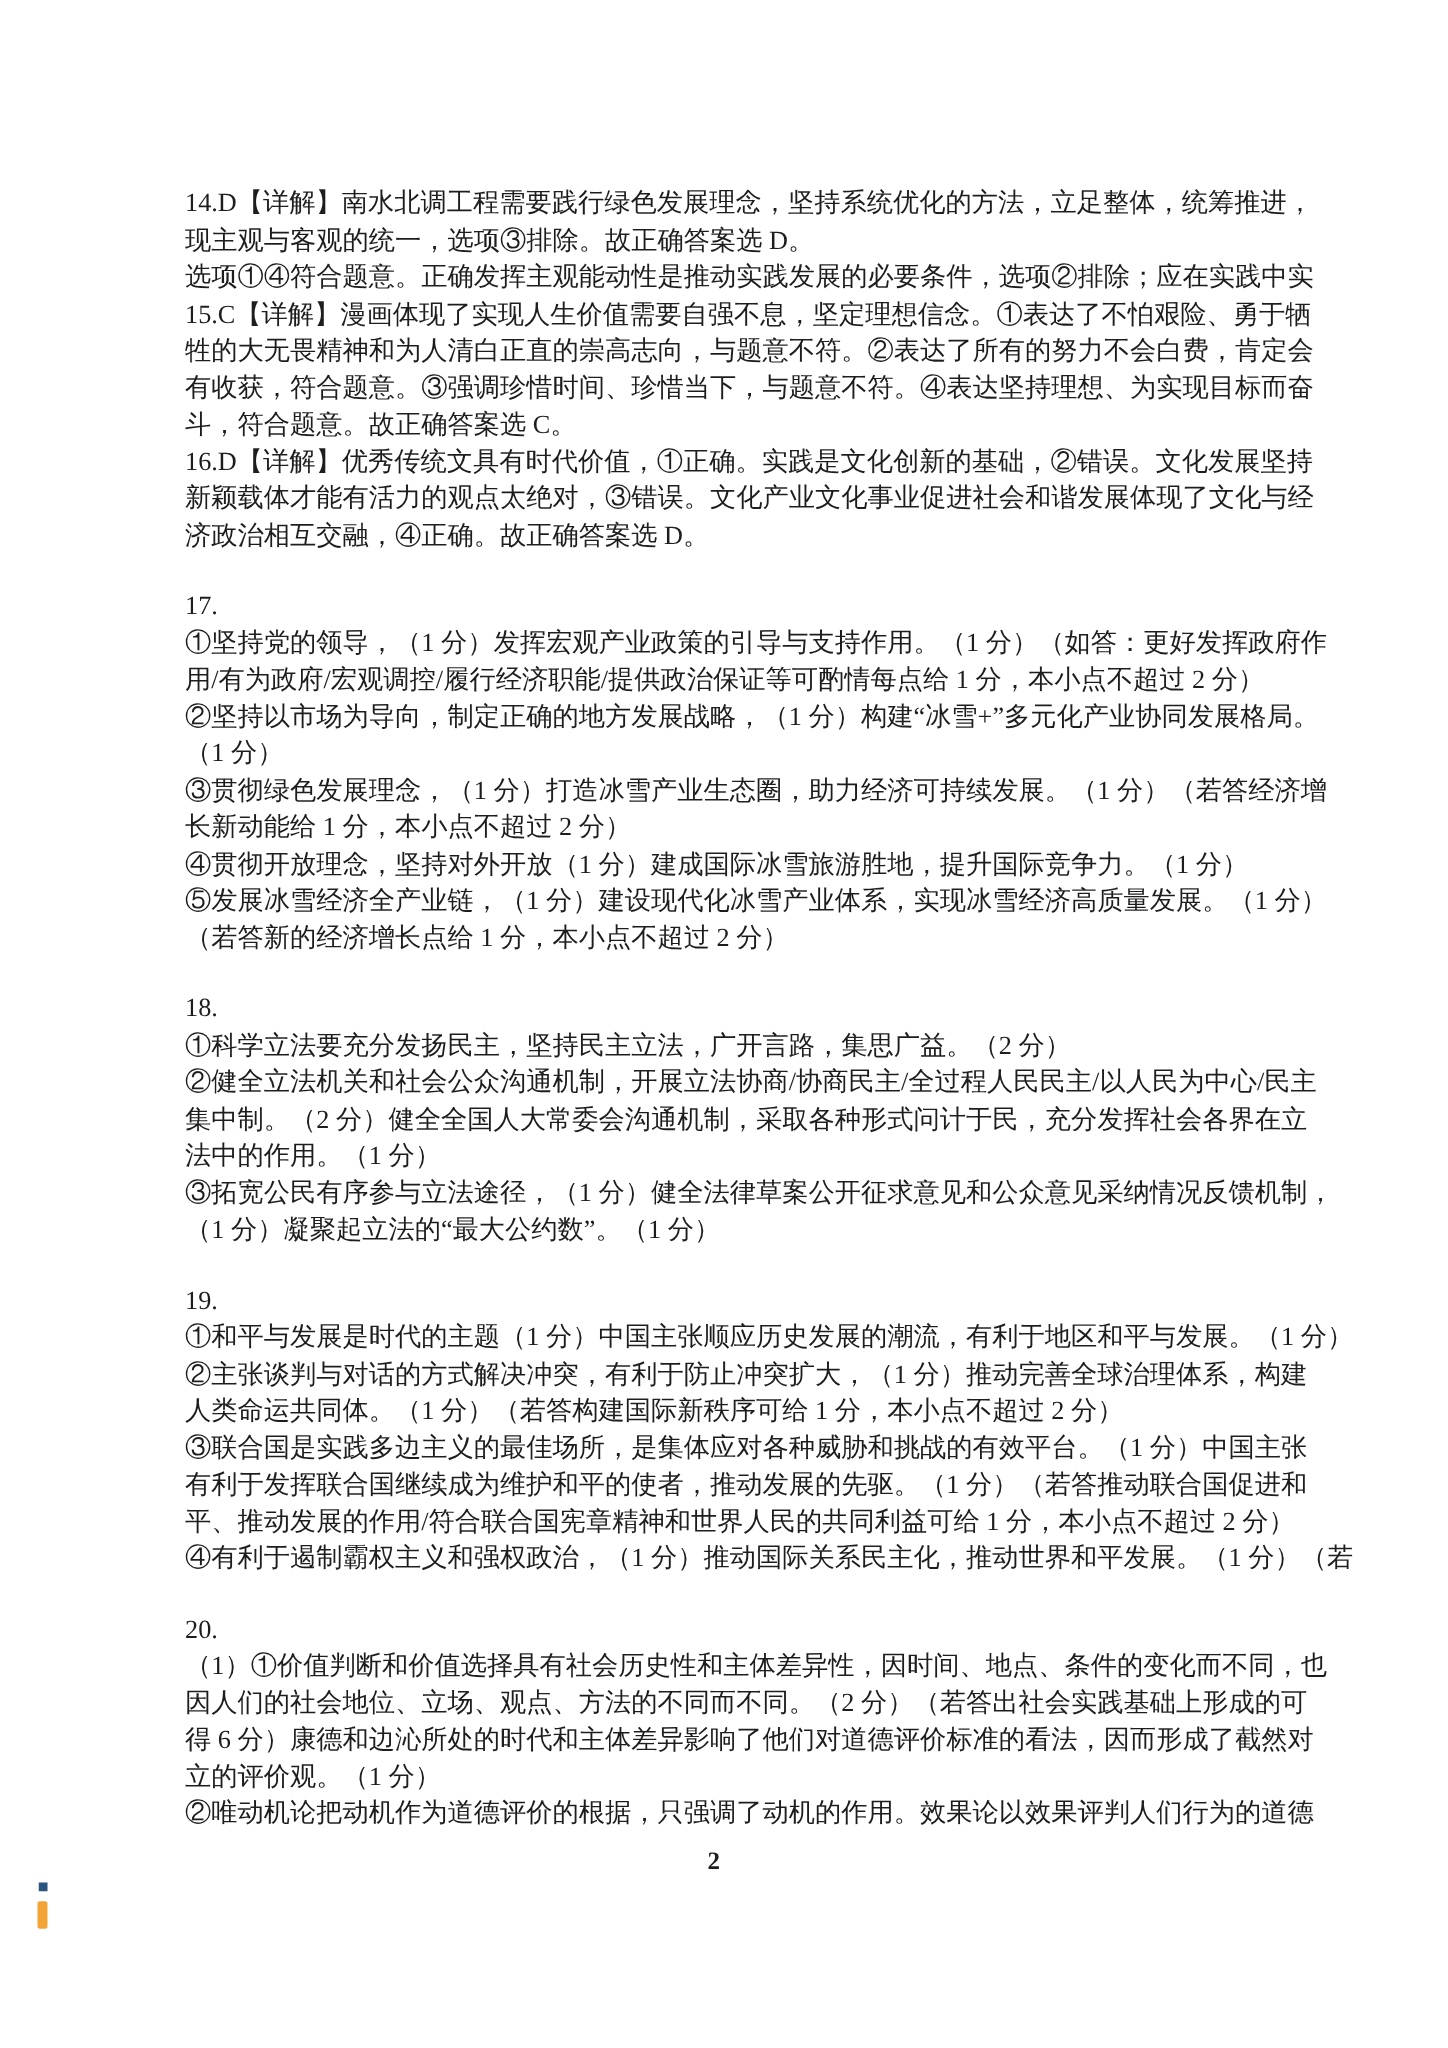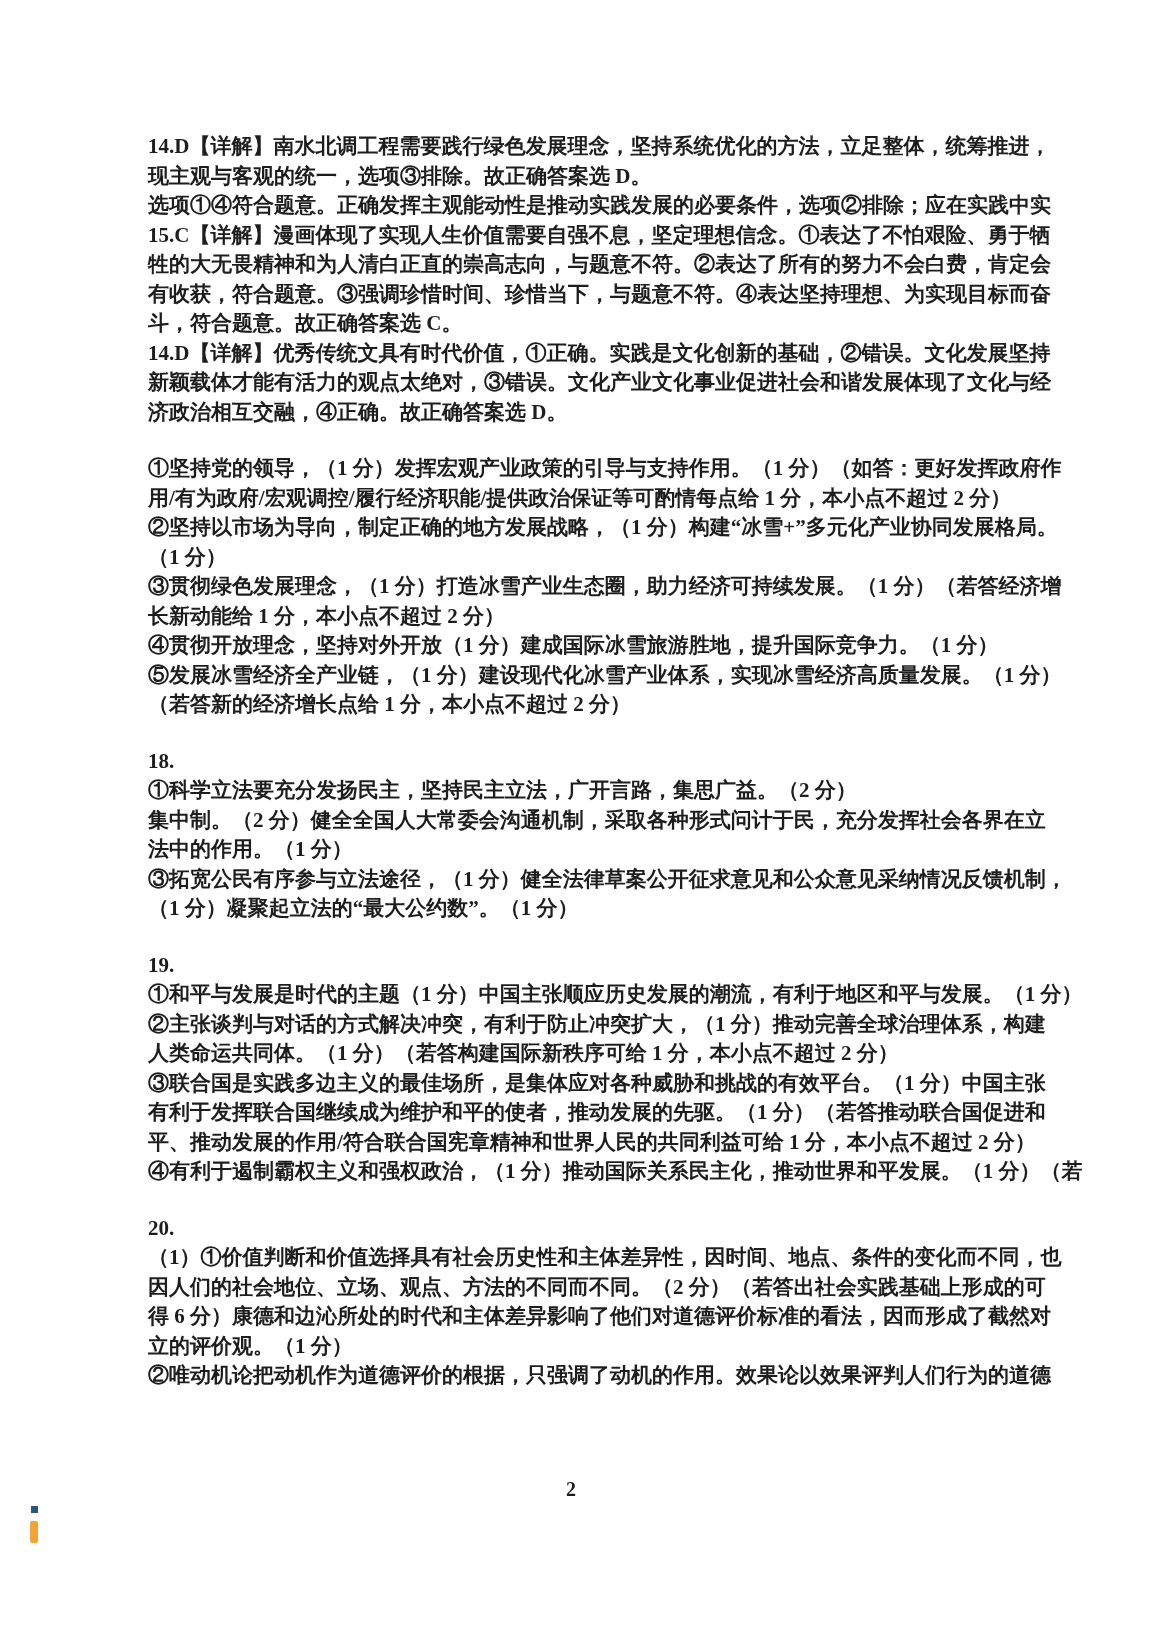--- a/index.html
+++ b/index.html
@@ -8,24 +8,24 @@
     background: #fbfbfa;
     position: relative;
     font-family: "Liberation Serif", "DejaVu Serif", serif;
   }
   .page {
     position: absolute; inset: 0;
     background: #ffffff;
   }
   .content {
     position: absolute;
-    left: 148px; top: 132px; width: 846px;
+    left: 148px; top: 148px; width: 846px;
     color: #1d1d1d;
     font-size: 21px;
-    font-weight: 700;
+    font-weight: 400;
   }
   .block { margin: 0; }
   .block.spaced { margin-top: 27px; }
   .line {
     height: 29.5px;
     line-height: 29.5px;
     white-space: nowrap;
     overflow: visible;
   }
   .footer {
@@ -58,38 +58,40 @@
         <div class="line">现主观与客观的统一，选项③排除。故正确答案选 D。</div>
         <div class="line">选项①④符合题意。正确发挥主观能动性是推动实践发展的必要条件，选项②排除；应在实践中实</div>
       </div>
       <div class="block">
         <div class="line">15.C【详解】漫画体现了实现人生价值需要自强不息，坚定理想信念。①表达了不怕艰险、勇于牺</div>
         <div class="line">牲的大无畏精神和为人清白正直的崇高志向，与题意不符。②表达了所有的努力不会白费，肯定会</div>
         <div class="line">有收获，符合题意。③强调珍惜时间、珍惜当下，与题意不符。④表达坚持理想、为实现目标而奋</div>
         <div class="line">斗，符合题意。故正确答案选 C。</div>
       </div>
       <div class="block">
-        <div class="line">14.D【详解】优秀传统文具有时代价值，①正确。实践是文化创新的基础，②错误。文化发展坚持</div>
+        <div class="line">16.D【详解】优秀传统文具有时代价值，①正确。实践是文化创新的基础，②错误。文化发展坚持</div>
         <div class="line">新颖载体才能有活力的观点太绝对，③错误。文化产业文化事业促进社会和谐发展体现了文化与经</div>
         <div class="line">济政治相互交融，④正确。故正确答案选 D。</div>
       </div>
       <div class="block spaced">
+        <div class="line">17.</div>
         <div class="line">①坚持党的领导，（1 分）发挥宏观产业政策的引导与支持作用。（1 分）（如答：更好发挥政府作</div>
         <div class="line">用/有为政府/宏观调控/履行经济职能/提供政治保证等可酌情每点给 1 分，本小点不超过 2 分）</div>
         <div class="line">②坚持以市场为导向，制定正确的地方发展战略，（1 分）构建“冰雪+”多元化产业协同发展格局。</div>
         <div class="line">（1 分）</div>
         <div class="line">③贯彻绿色发展理念，（1 分）打造冰雪产业生态圈，助力经济可持续发展。（1 分）（若答经济增</div>
         <div class="line">长新动能给 1 分，本小点不超过 2 分）</div>
         <div class="line">④贯彻开放理念，坚持对外开放（1 分）建成国际冰雪旅游胜地，提升国际竞争力。（1 分）</div>
         <div class="line">⑤发展冰雪经济全产业链，（1 分）建设现代化冰雪产业体系，实现冰雪经济高质量发展。（1 分）</div>
         <div class="line">（若答新的经济增长点给 1 分，本小点不超过 2 分）</div>
       </div>
       <div class="block spaced">
         <div class="line">18.</div>
         <div class="line">①科学立法要充分发扬民主，坚持民主立法，广开言路，集思广益。（2 分）</div>
+        <div class="line">②健全立法机关和社会公众沟通机制，开展立法协商/协商民主/全过程人民民主/以人民为中心/民主</div>
         <div class="line">集中制。（2 分）健全全国人大常委会沟通机制，采取各种形式问计于民，充分发挥社会各界在立</div>
         <div class="line">法中的作用。（1 分）</div>
         <div class="line">③拓宽公民有序参与立法途径，（1 分）健全法律草案公开征求意见和公众意见采纳情况反馈机制，</div>
         <div class="line">（1 分）凝聚起立法的“最大公约数”。（1 分）</div>
       </div>
       <div class="block spaced">
         <div class="line">19.</div>
         <div class="line">①和平与发展是时代的主题（1 分）中国主张顺应历史发展的潮流，有利于地区和平与发展。（1 分）</div>
         <div class="line">②主张谈判与对话的方式解决冲突，有利于防止冲突扩大，（1 分）推动完善全球治理体系，构建</div>
         <div class="line">人类命运共同体。（1 分）（若答构建国际新秩序可给 1 分，本小点不超过 2 分）</div>

